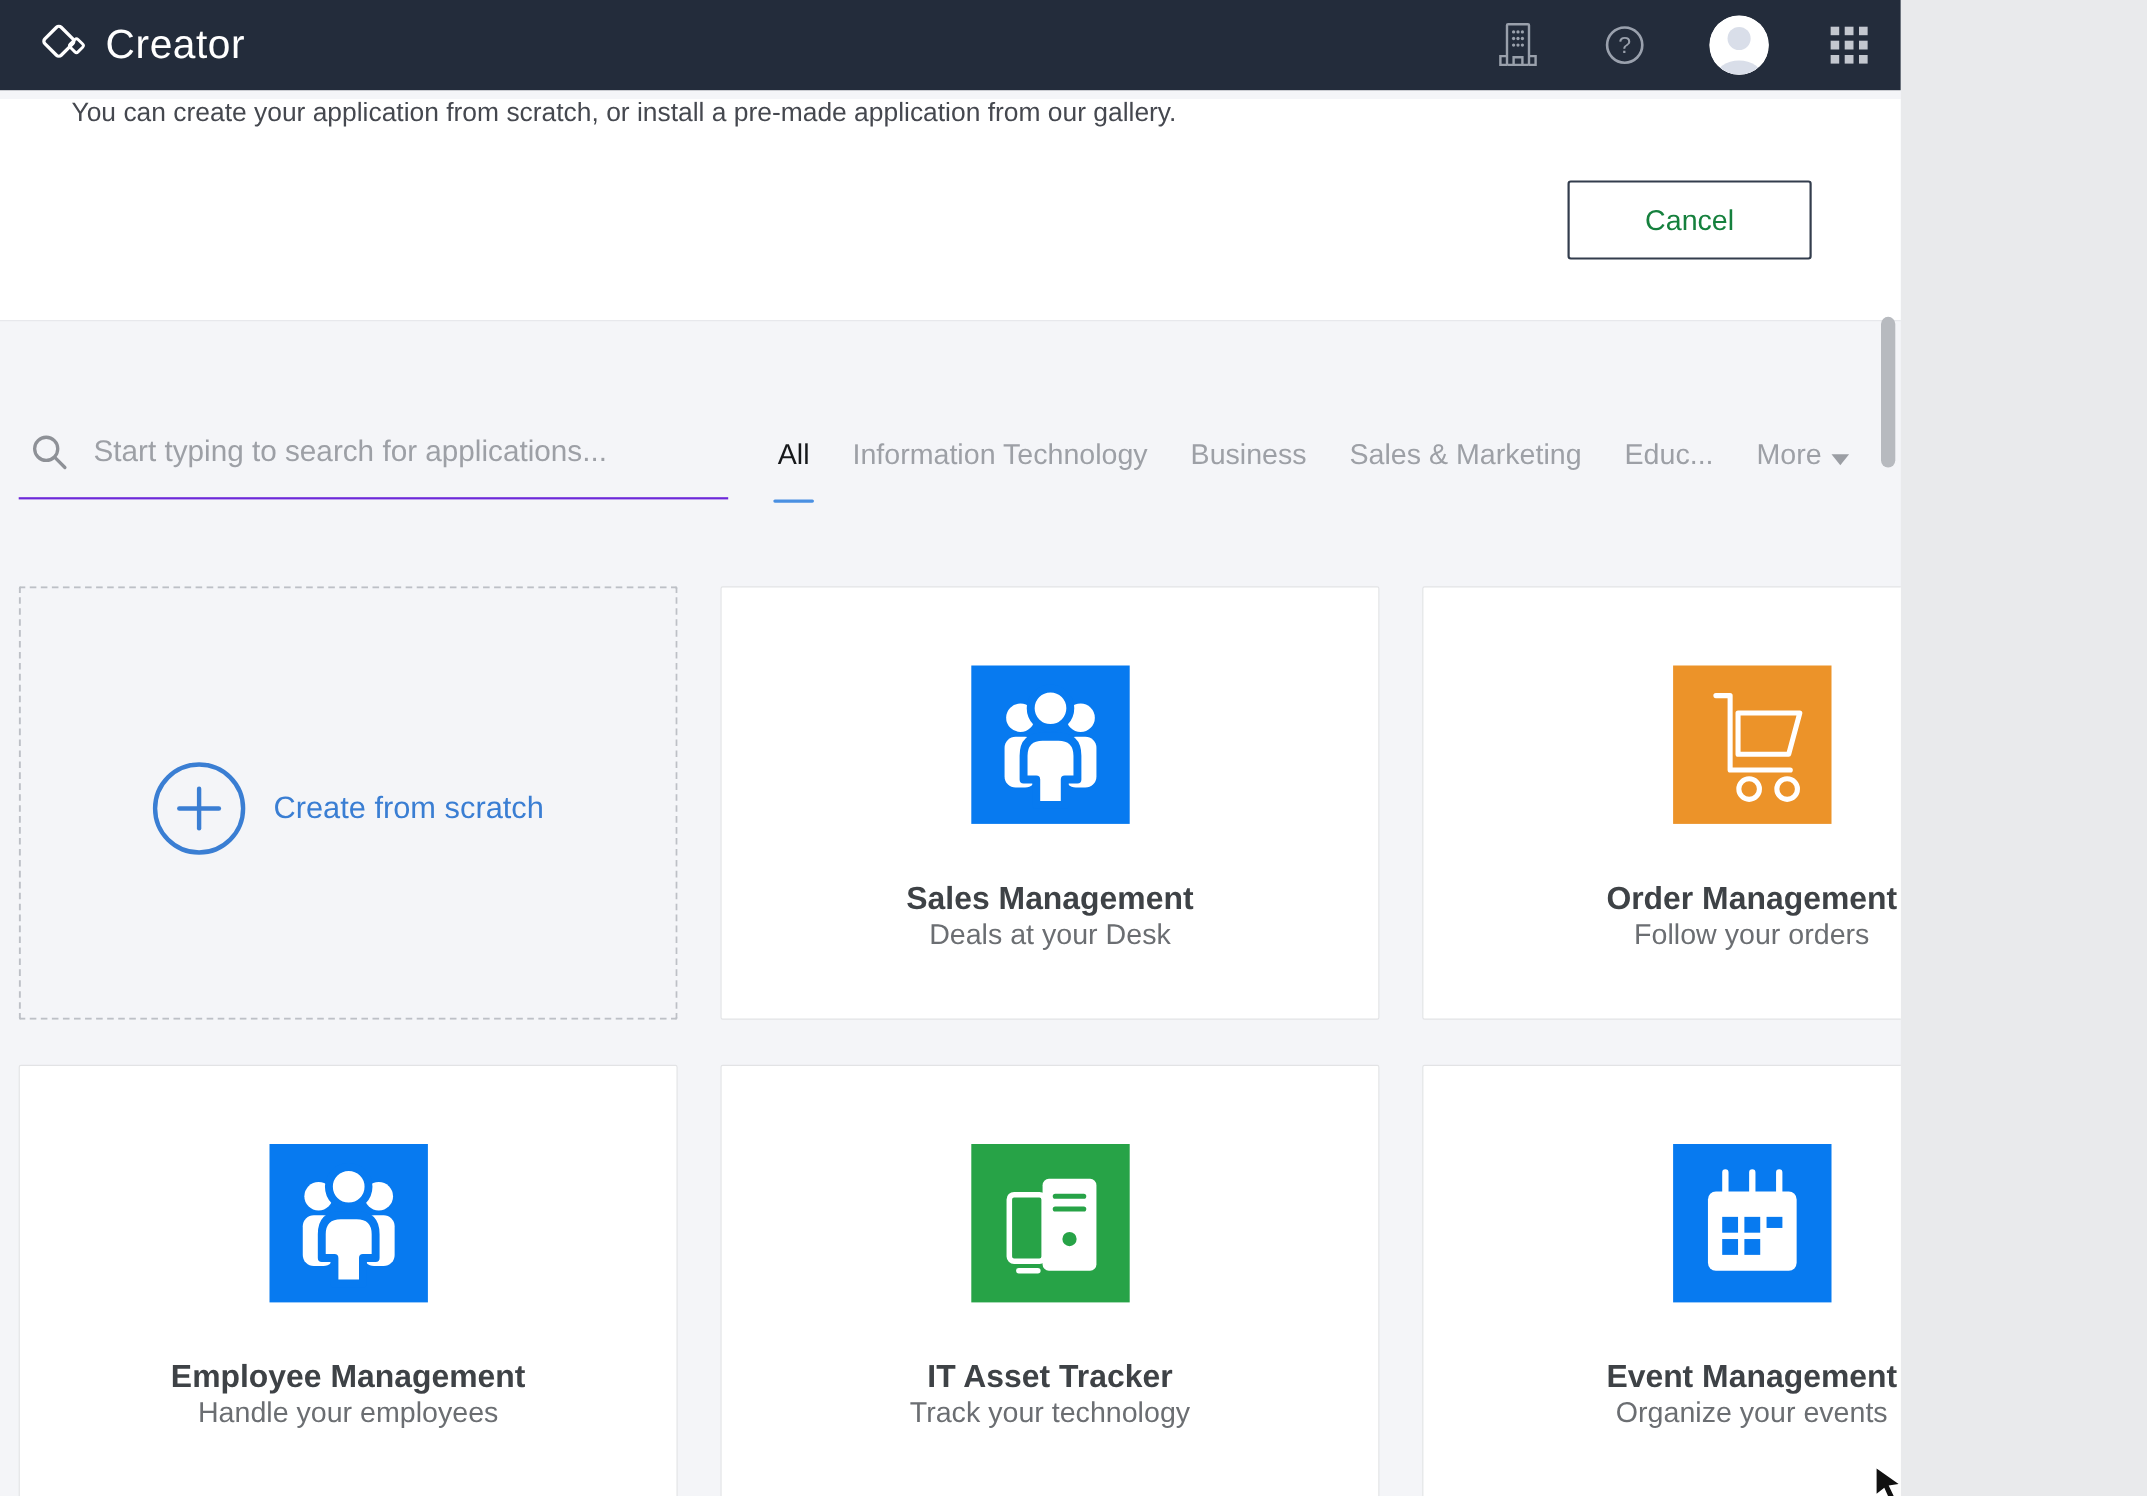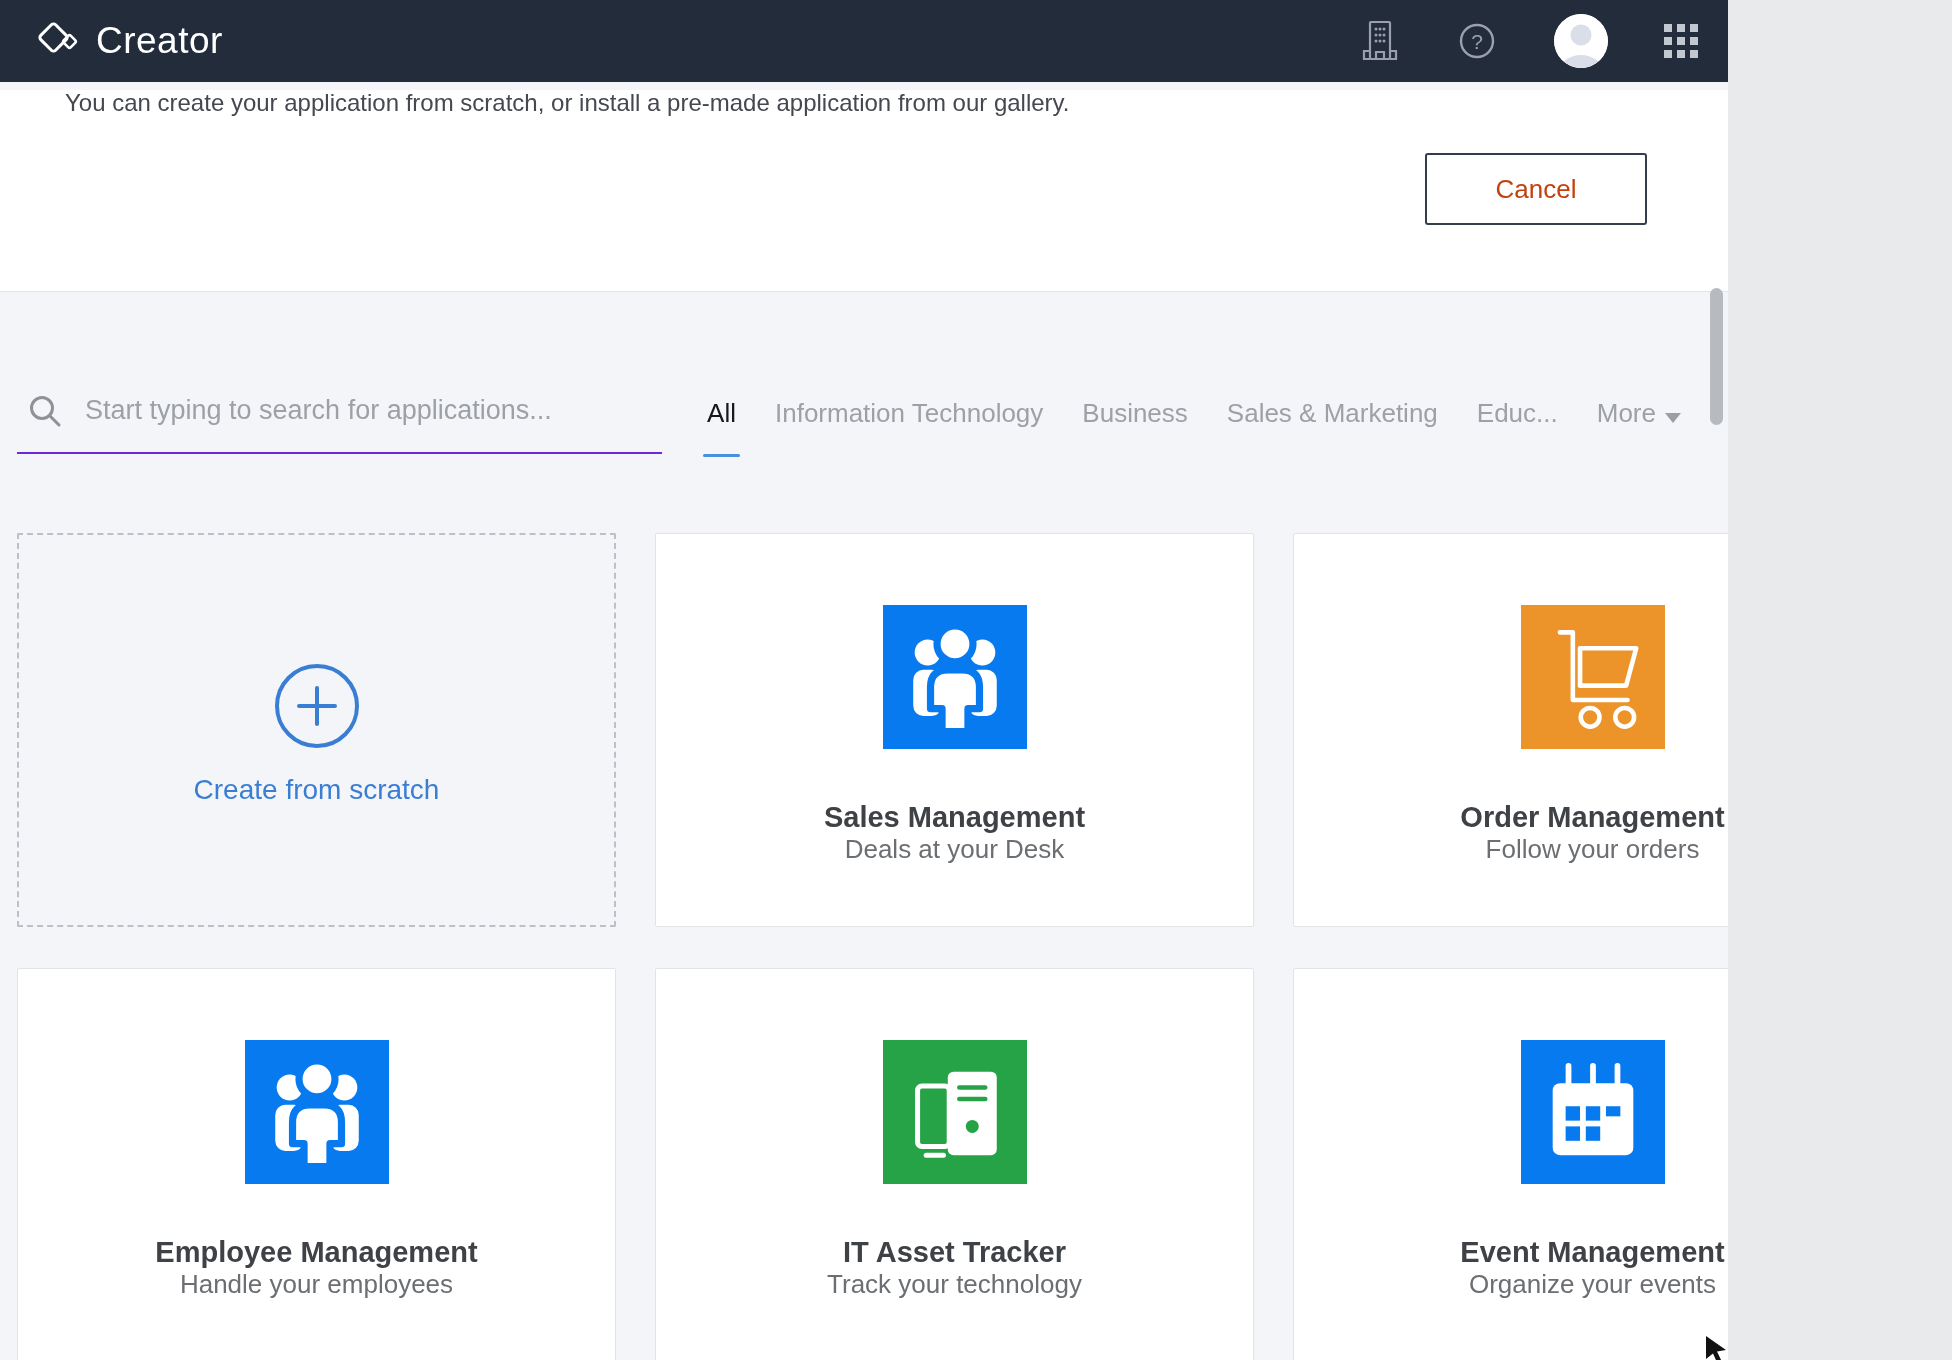--- a/index.html
+++ b/index.html
@@ -18,23 +18,23 @@
   .brand-name { color:#ffffff; font-size:37px; font-weight:500; letter-spacing:.5px; }
   .nav-right { margin-left:auto; display:flex; align-items:center; gap:56px; }
   .nav-ic { display:flex; align-items:center; justify-content:center; cursor:pointer; }
   .avatar-wrap { width:54px; height:54px; border-radius:50%; overflow:hidden; background:#ffffff; }
 
   
   .header { position:relative; height:201px; background:#ffffff; padding-left:65px; }
   .page-title { padding-top:48px; font-size:44px; line-height:53px; font-weight:600; color:#2e3543; }
   .page-subtitle { margin-top:8px; font-size:24px; line-height:26px; color:#45484f; }
   .cancel-btn {
-    position:absolute; top:63px; right:81px; width:222px; height:72px;
+    position:absolute; top:74px; right:81px; width:222px; height:72px;
     background:#ffffff; border:2px solid #333d4d; border-radius:3px;
-    font-size:26px; color:#c2410c; font-family:"Liberation Sans",sans-serif; cursor:pointer;
+    font-size:26px; color:#15803d; font-family:"Liberation Sans",sans-serif; cursor:pointer;
   }
 
   
   .content { border-top:1px solid #e4e5e8; padding:0 59px 0 17px; height:1077px; }
   .toolbar { position:relative; height:162px; }
   .searchbox {
     position:absolute; left:0; top:77px; width:645px; height:85px;
     display:flex; align-items:center; gap:22px;
     border-bottom:2px solid #6d28d9; padding-left:10px;
   }
@@ -57,21 +57,21 @@
   .grid {
     margin-top:79px; display:grid; grid-template-columns:repeat(3,599px);
     column-gap:39px; row-gap:41px;
   }
   .card {
     width:599px; height:394px; background:#ffffff; border:1px solid #e2e3e5;
     border-radius:2px; text-align:center; cursor:pointer;
   }
   .card-scratch {
     background:transparent; border:2px dashed #bdc0c6; border-radius:2px;
-    display:flex; flex-direction:column; align-items:center; justify-content:center;
+    display:flex; flex-direction:row; align-items:center; justify-content:center;
     gap:26px; padding-top:10px;
   }
   .plus-circle { position:relative; width:84px; height:84px; border:4px solid #3a7ed3; border-radius:50%; }
   .plus-circle::before, .plus-circle::after {
     content:""; position:absolute; background:#3a7ed3; border-radius:2px;
   }
   .plus-circle::before { width:40px; height:4px; left:18px; top:36px; }
   .plus-circle::after  { width:4px; height:40px; left:36px; top:18px; }
   .scratch-label { font-size:28px; color:#3a7ed3; }
 

